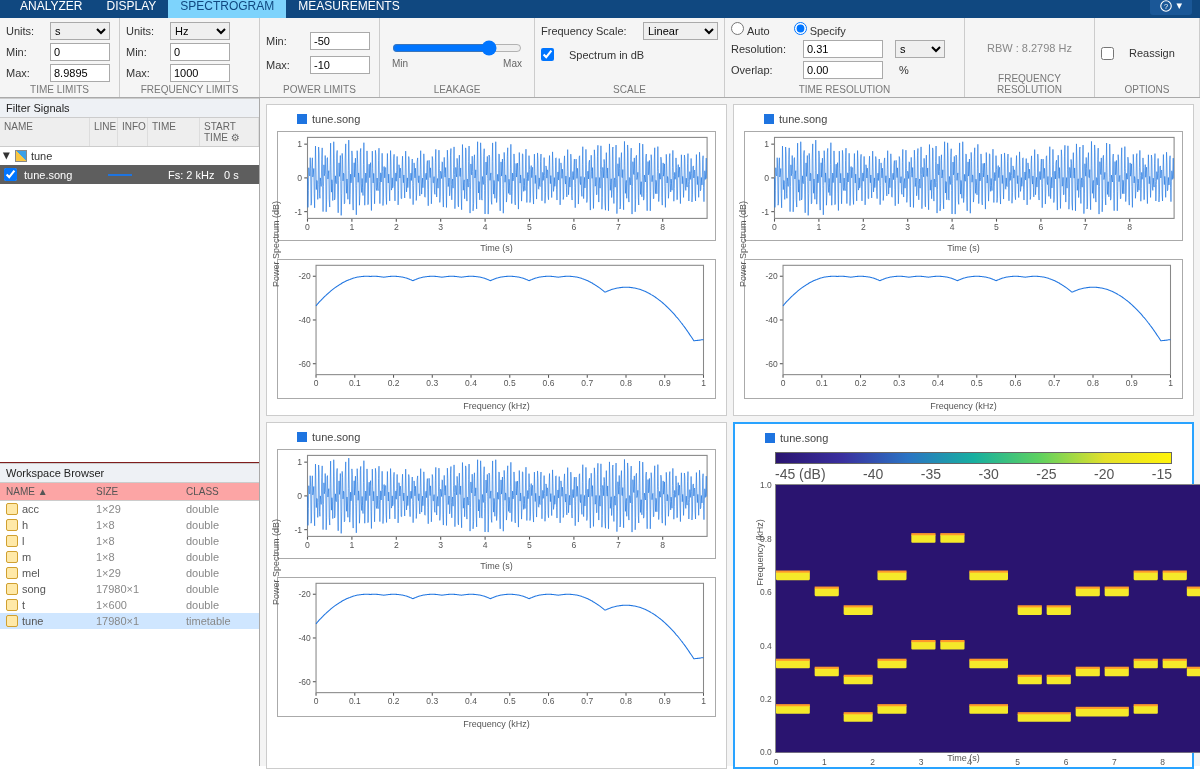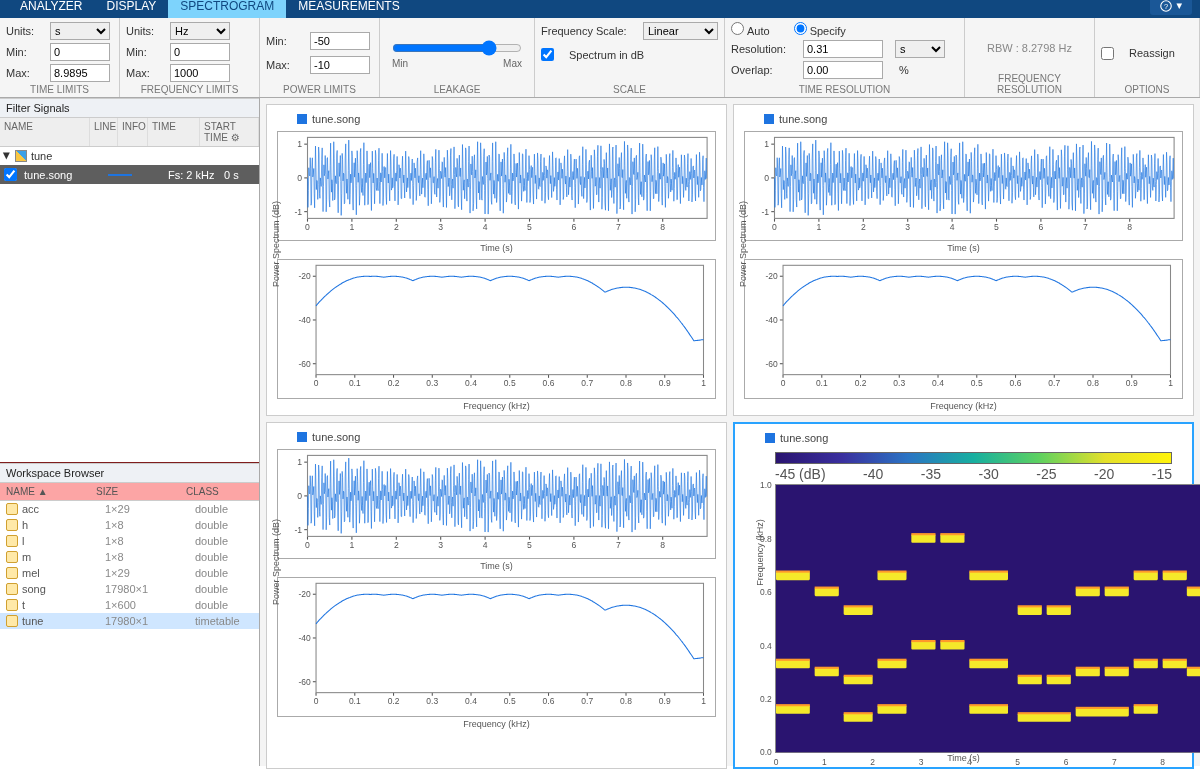--- a/index.html
+++ b/index.html
@@ -47,21 +47,21 @@
   .tri{display:inline-block;transform:rotate(90deg);font-size:9px;cursor:pointer;}
   .sig-icon{width:12px;height:12px;display:inline-block;background:linear-gradient(45deg,#f9c642 50%,#3aa0e8 50%);border:1px solid #888;}
   .sig-row .name{width:80px;} .sig-row .line{width:24px;height:2px;background:#1e74e0;} .sig-row .info{width:28px;} .sig-row .t{width:52px;} .sig-row .st{flex:1;}
   
   .ws{flex:1; overflow:auto;}
   .ws-head{display:flex; background:#fca5a5; font-size:10px; color:#555; border-bottom:1px solid #ccc;}
   .ws-head div{padding:3px 6px;}
   .ws-head .n{width:90px;} .ws-head .s{width:90px;} .ws-head .cl{flex:1;}
   .ws-row{display:flex; padding:2px 6px; color:#888;}
   .ws-row .n{width:90px; display:flex; align-items:center; gap:4px; color:#555;}
-  .ws-row .s{width:90px;margin-left:9px;} .ws-row .cl{flex:1;}
+  .ws-row .s{width:90px;} .ws-row .cl{flex:1;}
   .ws-row.sel{background:#cfe6ff;}
   .var-icon{width:12px;height:12px;display:inline-block;background:#ffe9a8;border:1px solid #d0a030;border-radius:2px;}
   
   .plots{flex:1; display:grid; grid-template-columns: 1fr 1fr; grid-template-rows:1fr 1fr; gap:6px; padding:6px; background:#f4f4f4;}
   .plot-card{background:#fff; border:1px solid #ccc; padding:8px 10px 4px 10px; position:relative; display:flex; flex-direction:column; gap:6px;}
   .plot-card.selected{border:2px solid #29a3ff;}
   .legend{font-size:11px; color:#444; display:flex; align-items:center; gap:5px; margin-left:20px;}
   .legend .sq{width:10px;height:10px;background:#1e74e0;}
   .chart{position:relative;}
   .axisL{position:absolute; left:-6px; top:50%; transform:rotate(-90deg) translateX(50%); transform-origin:left top; font-size:9px; color:#555; white-space:nowrap;}

